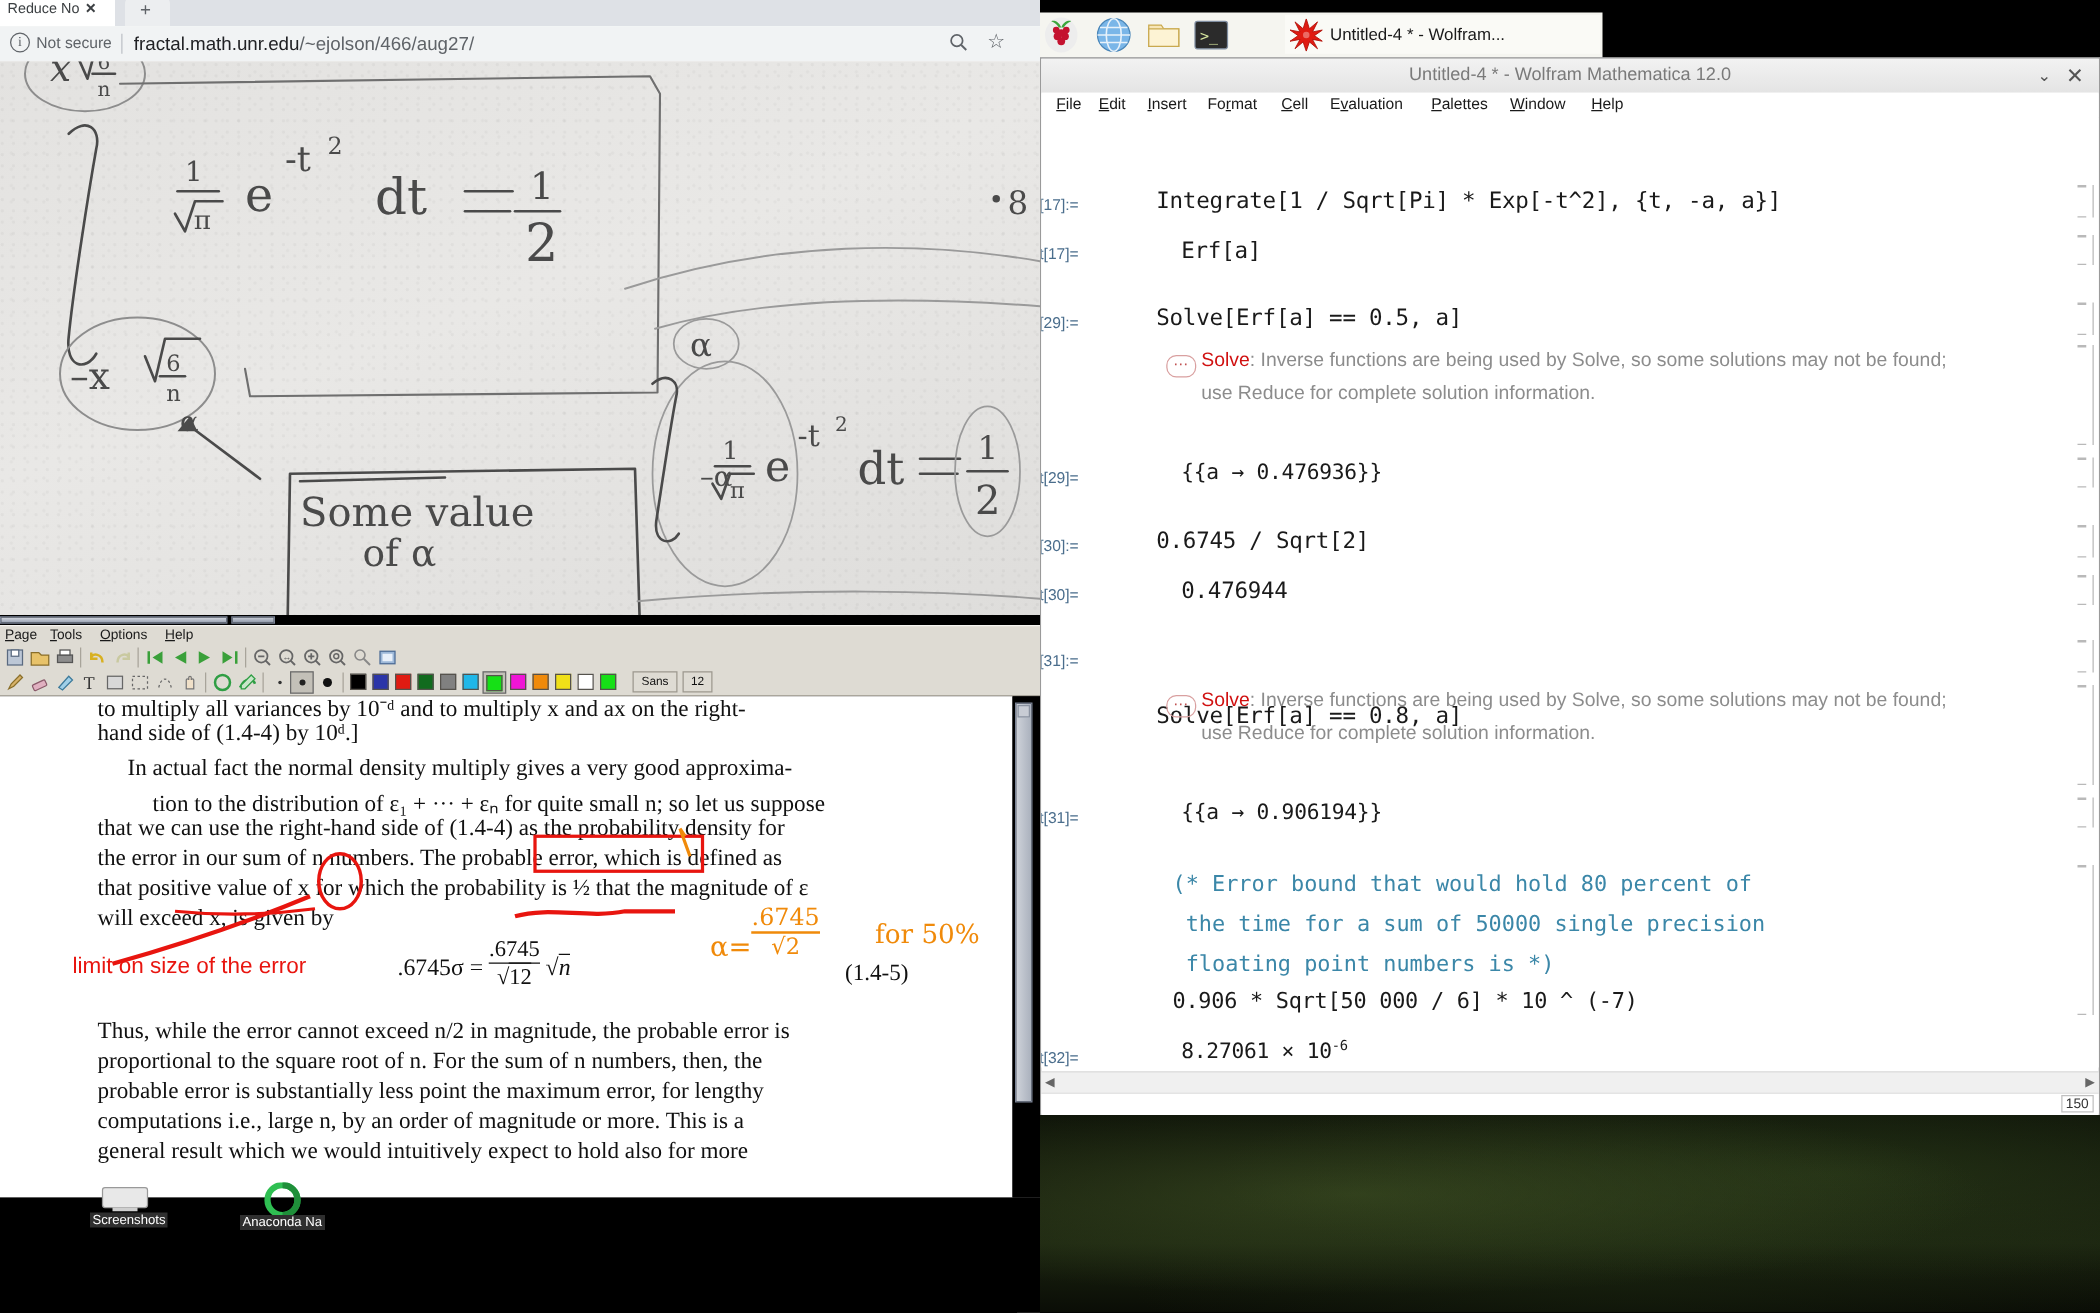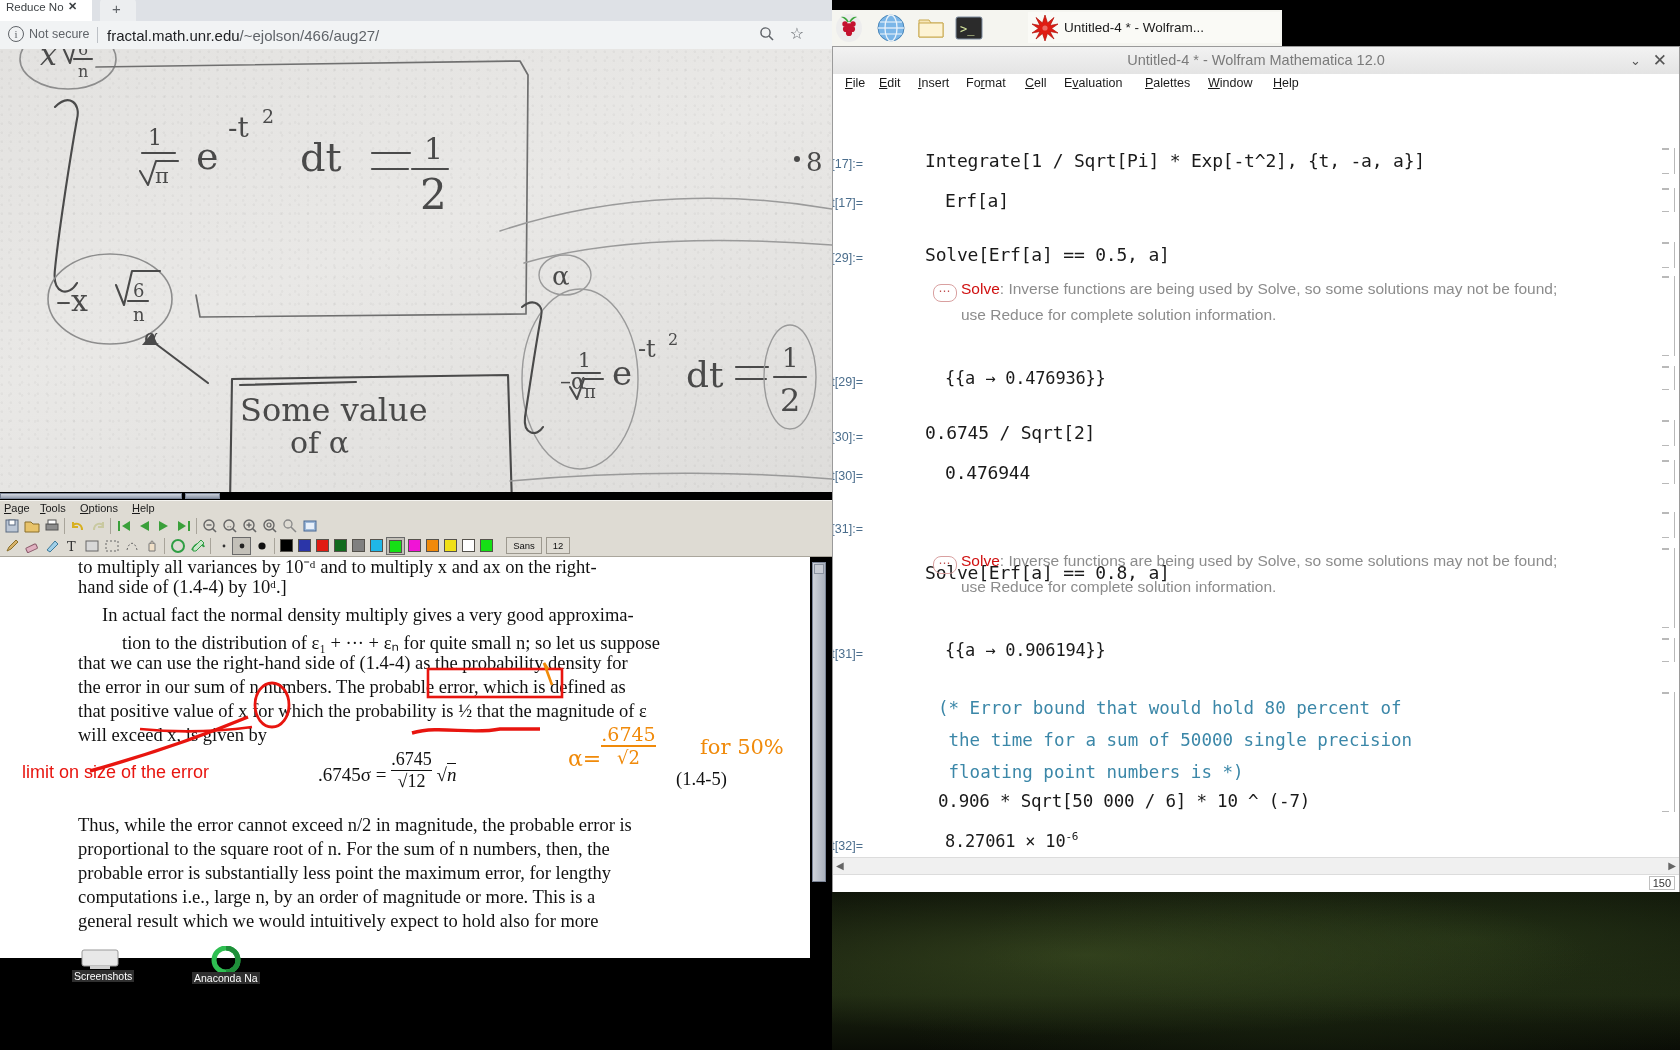--- a/index.html
+++ b/index.html
@@ -64,21 +64,21 @@
   #sizebtn{position:absolute;top:1px;left:442px;width:24px;height:17px;background:#dedbd3;
      border:1px solid #9c988e;box-sizing:border-box;font-size:9.5px;color:#111;text-align:center;line-height:16px;}
 
   #pdfpage{position:absolute;left:0;top:65px;width:810px;height:401px;background:#fff;overflow:hidden;}
   #pdfsidegutter{position:absolute;left:810px;top:65px;width:22px;height:401px;background:#000;}
   #pdfvscroll{position:absolute;left:812px;top:70px;width:14px;height:320px;
      background:linear-gradient(90deg,#cfd3da,#aab1bd);border:1px solid #7b8496;box-sizing:border-box;}
   #pdfvscroll .up{position:absolute;left:1px;top:1px;width:10px;height:10px;background:#c8ccd4;
      border:1px solid #8a92a0;box-sizing:border-box;}
   .doctext{position:absolute;font-family:"Liberation Serif",serif;color:#111;}
-  .annot-red{position:absolute;color:#e8150f;font-family:"Liberation Sans",sans-serif;}
+  .annot-red{position:absolute;color:#e8150f;font-family:"Liberation Sans",sans-serif;margin-left:36px;}
 
   
   #taskbar{position:absolute;left:832px;top:10px;width:848px;height:36px;background:#000;}
   #tbpanel{position:absolute;left:0px;top:0px;width:450px;height:36px;background:#f5f5f0;}
   .tbapp{position:absolute;top:3px;width:30px;height:30px;}
   #tbwinbtn{position:absolute;left:196px;top:2px;height:31px;background:#fafaf6;}
   #tbwinbtn .lbl{position:absolute;left:36px;top:8px;font-size:13.5px;color:#1a1a1a;white-space:nowrap;}
 
   
   #mma{position:absolute;left:832px;top:46px;width:848px;height:846px;background:#fff;

